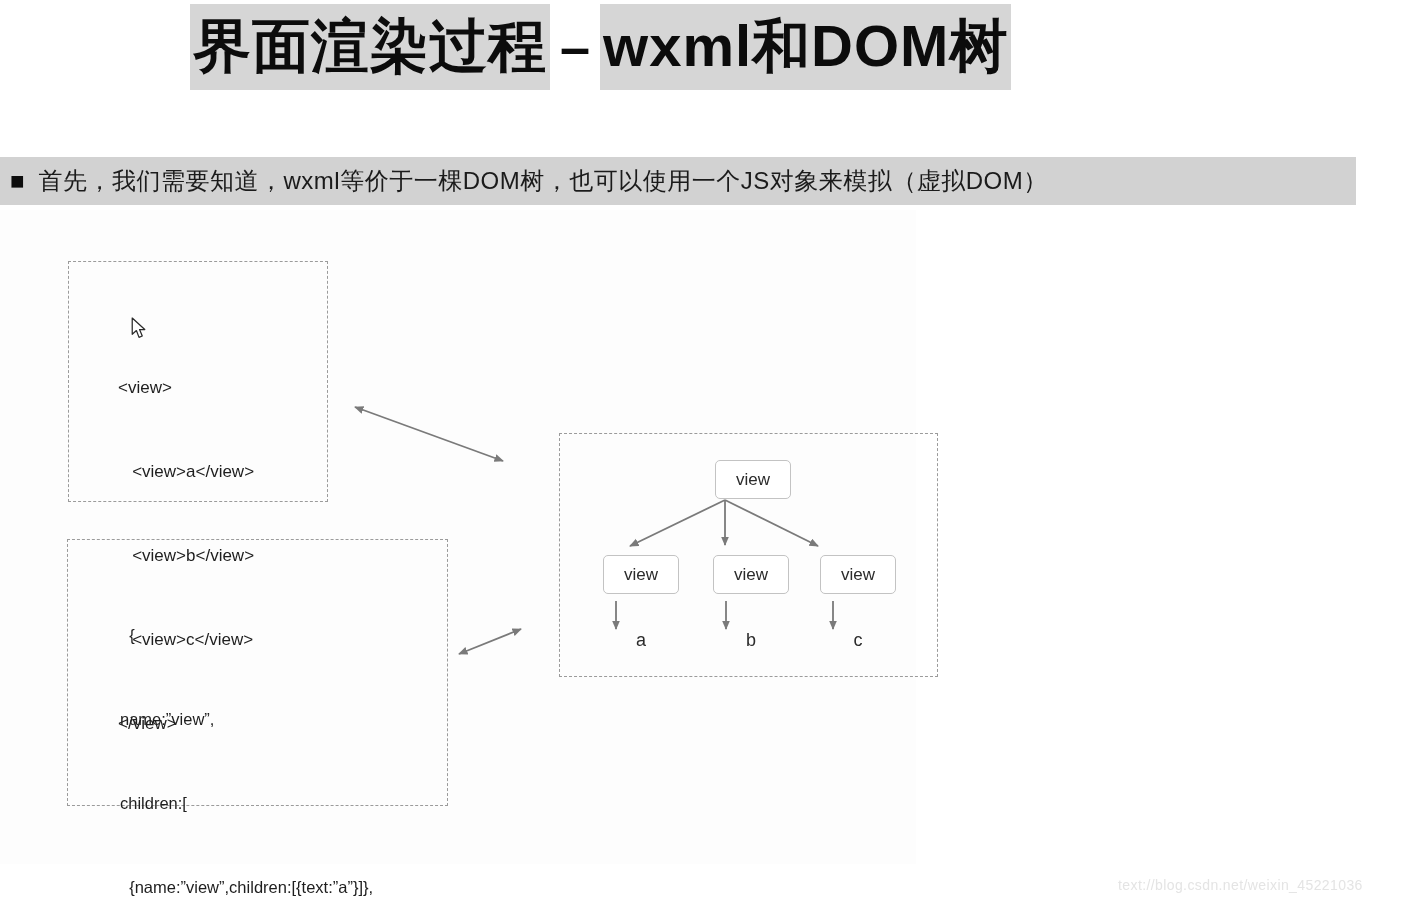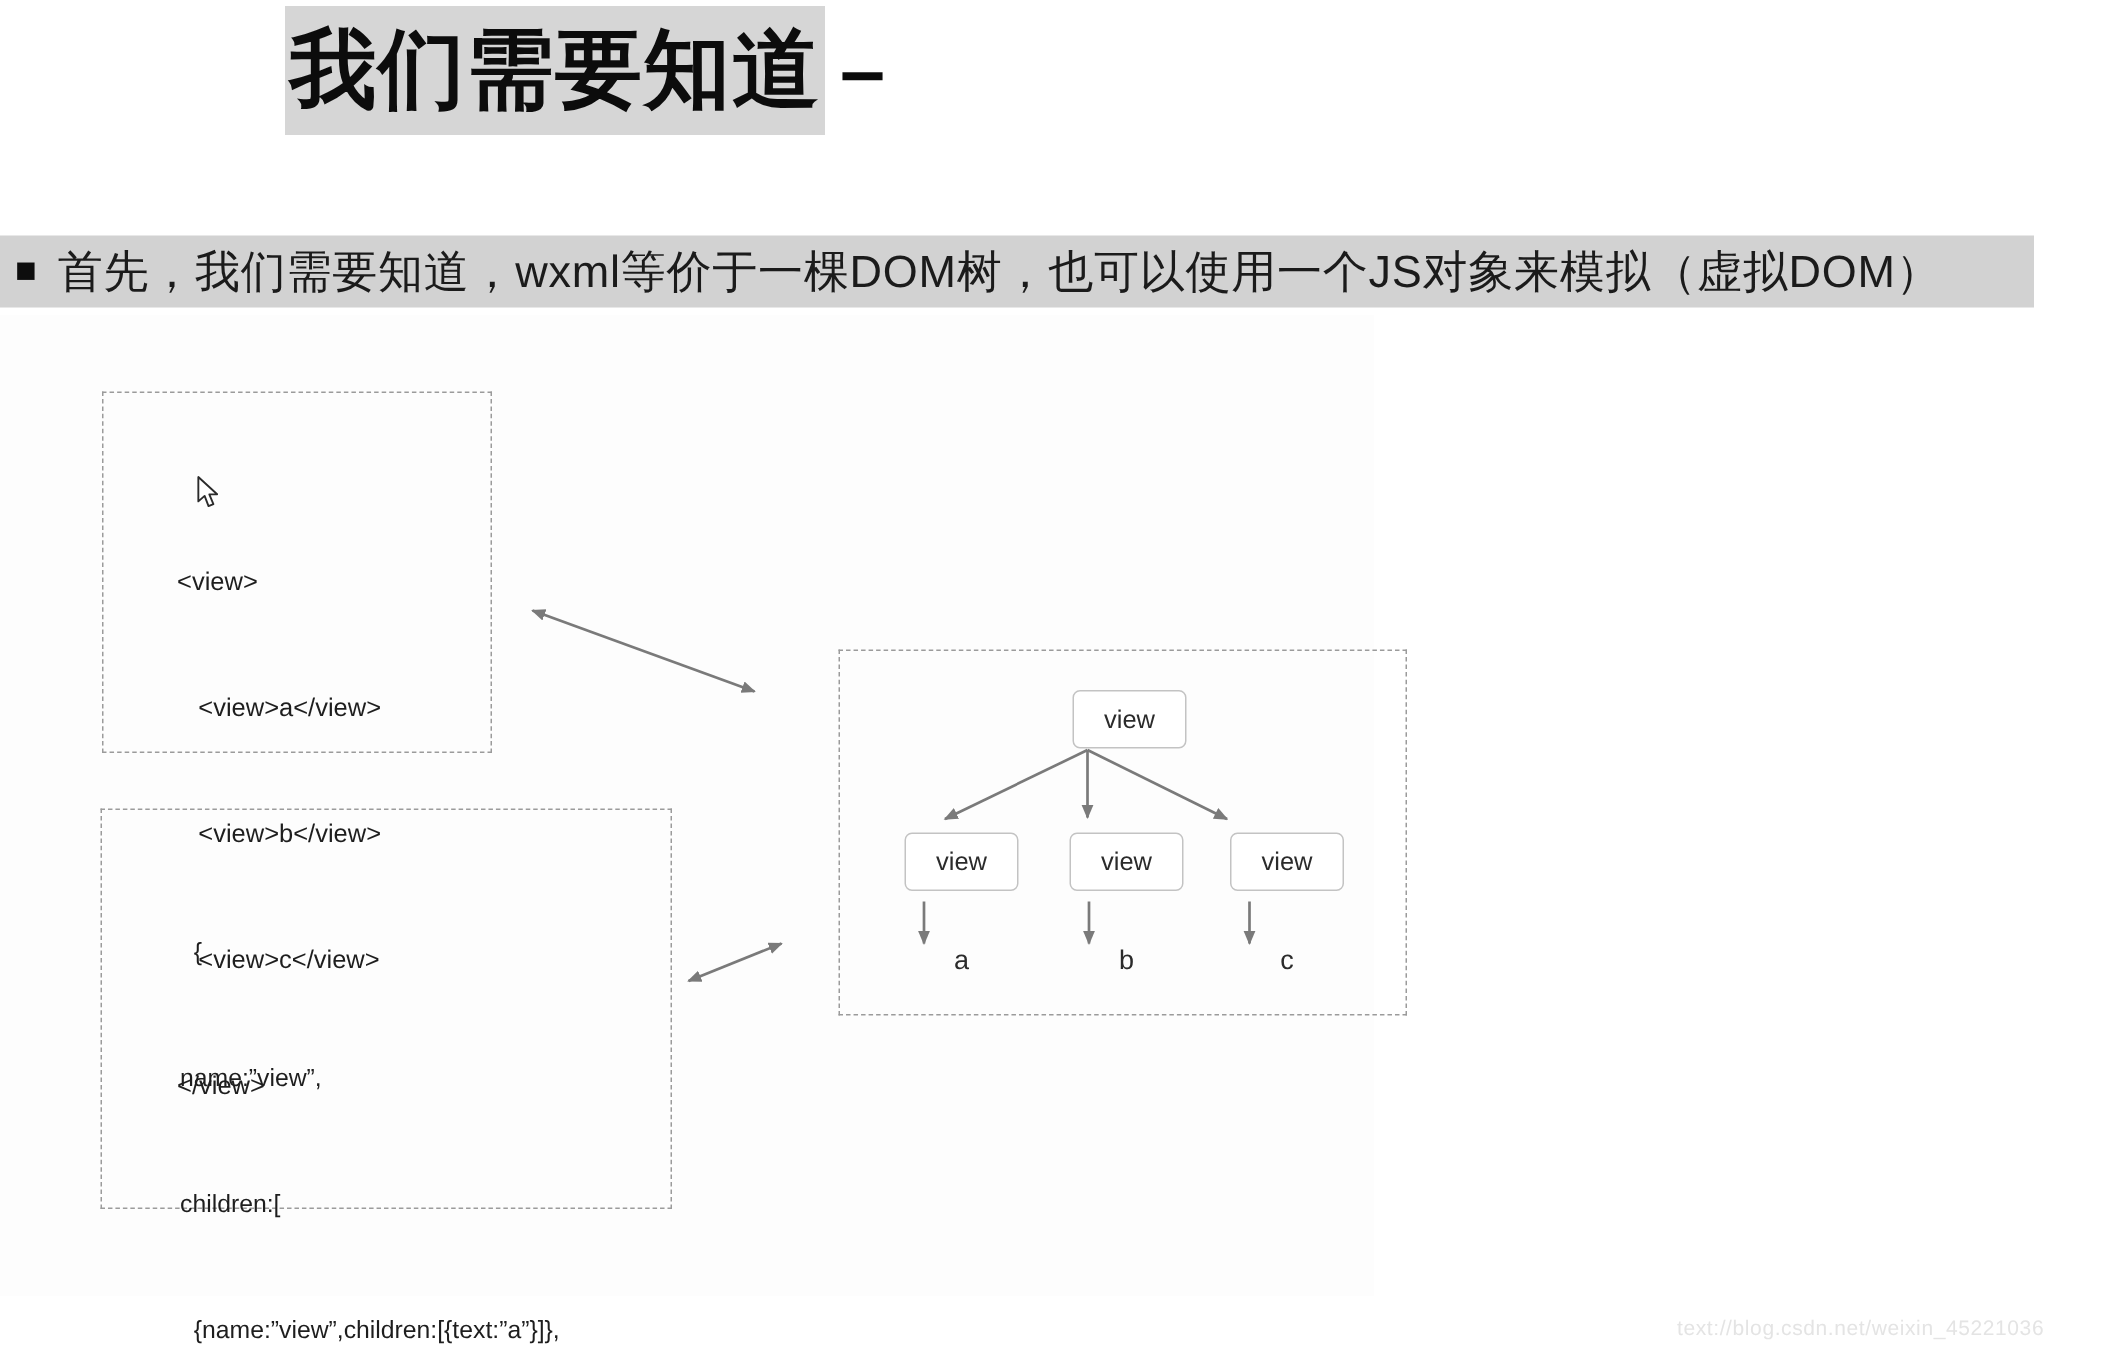--- a/index.html
+++ b/index.html
@@ -31,21 +31,21 @@
   
   .bullet-bar{
     position:absolute;left:0;top:157px;width:1356px;height:48px;
     background:#d2d2d2;
     display:flex;align-items:center;white-space:nowrap;
   }
   .bullet-marker{
     font-size:24px;color:#0d0d0d;margin:0 14px 0 10px;line-height:1;
   }
   .bullet-text{
-    font-size:30px;color:#1b1b1b;letter-spacing:0.5px;
+    font-size:24px;color:#1b1b1b;letter-spacing:0.5px;
   }
   
   .panel{
     position:absolute;border:1px dashed #9b9b9b;background:transparent;
   }
   .panel.wxml{left:68px;top:261px;width:258px;height:239px;}
   .panel.jsobj{left:67px;top:539px;width:379px;height:265px;}
   .panel.tree{left:535px;top:433px;width:377px;height:242px;margin-left:24px;}
   .code{
     position:absolute;font-size:17px;line-height:28px;
@@ -85,22 +85,23 @@
     position:absolute;left:1118px;top:877px;
     font-size:14px;color:#e4e4e4;letter-spacing:0.4px;white-space:nowrap;
   }
 </style>
 </head>
 <body>
 
 <div class="content-tint"></div>
 
 <div class="title">
-  <span class="hl">我们需要知道</span>
+  <span class="hl">界面渲染过程</span>
   <span class="dash">–</span>
+  <span class="hl">wxml和DOM树</span>
 </div>
 
 <div class="bullet-bar">
   <span class="bullet-marker">■</span>
   <span class="bullet-text">首先，我们需要知道，wxml等价于一棵DOM树，也可以使用一个JS对象来模拟（虚拟DOM）</span>
 </div>
 
 <div class="panel wxml">
   <div class="code wxml-code">
     <div>&lt;view&gt;</div>

